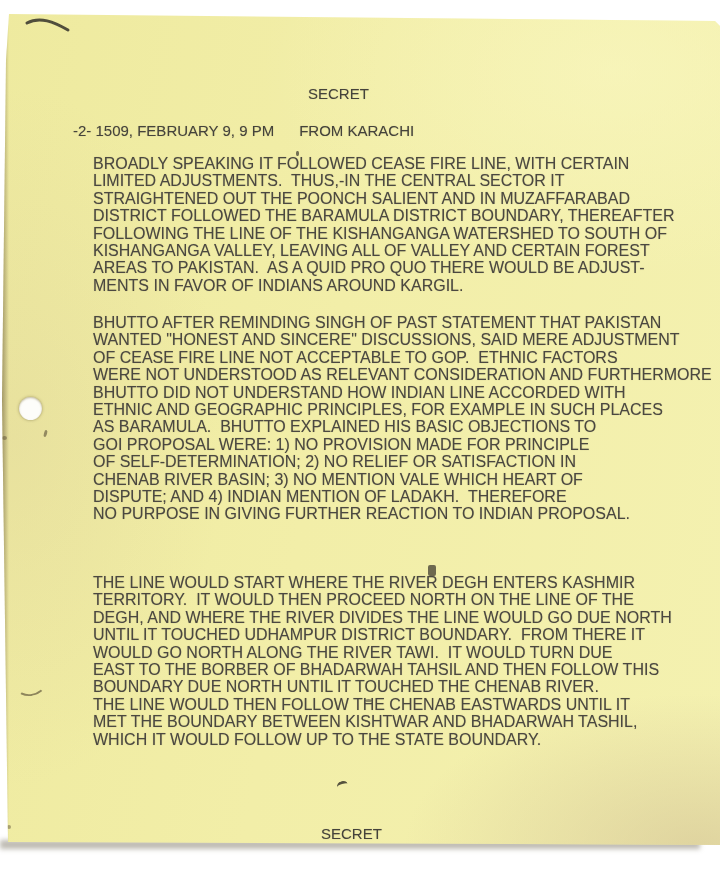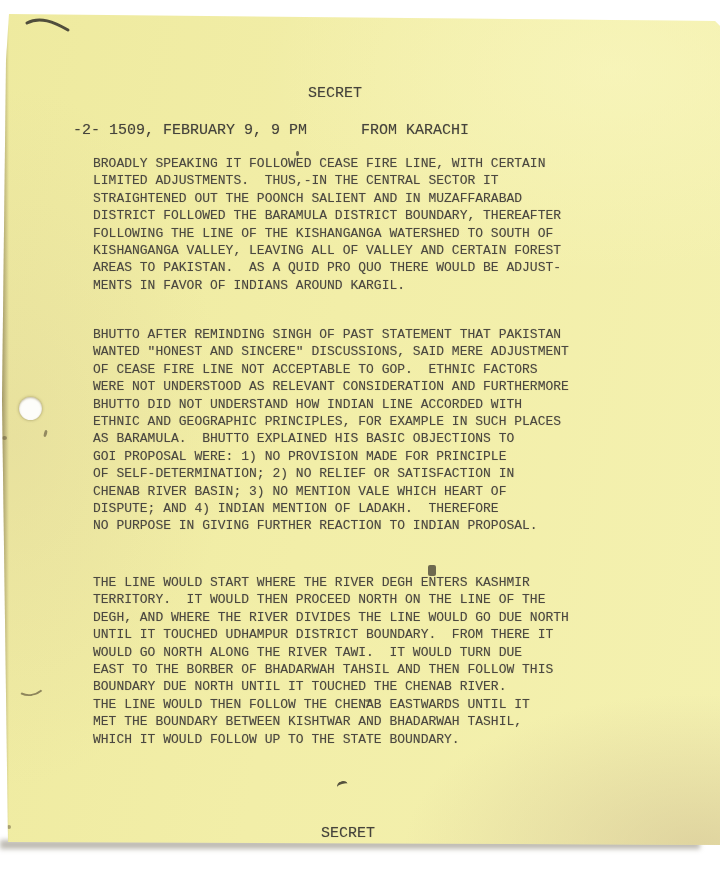--- a/index.html
+++ b/index.html
@@ -8,27 +8,27 @@
     background:rgba(110,105,85,.45);filter:blur(2.5px);}
   .paper{position:absolute;inset:0;
     clip-path:polygon(9px 14px,715px 21px,720px 26px,720px 845px,8px 842px,2px 400px,6px 60px);
     background:
       radial-gradient(420px 220px at 97% 97%, rgba(206,188,146,.55), rgba(206,188,146,0) 70%),
       radial-gradient(500px 300px at 85% 8%, rgba(250,248,195,.55), rgba(250,248,195,0) 70%),
       radial-gradient(300px 500px at 2% 50%, rgba(216,202,150,.30), rgba(216,202,150,0) 70%),
       linear-gradient(100deg,#eeea9f 0%,#f2eea8 45%,#f4f1b0 100%);}
   .left-edge-shade{position:absolute;left:0;top:12px;bottom:26px;width:9px;
     background:linear-gradient(to right,rgba(70,55,30,.55),rgba(70,55,30,0));}
-  .typed{position:absolute;font-family:Liberation Mono, monospace;color:#4b4840;
+  .typed{position:absolute;font-family:Liberation Sans, sans-serif;color:#4b4840;
     white-space:pre;text-shadow:0 0 1px rgba(75,72,64,.35);}
   .cls{font-size:15px;line-height:18px;color:#45433b;}
   .secret-top{left:308px;top:85px;}
   .header-line{left:73px;top:122px;font-size:15px;line-height:18px;color:#45433b;}
-  .body-text{left:93px;font-size:13px;line-height:17.4px;}
-  .p1{top:155px}.p2{top:326px}.p3{top:545px}.p4{top:574px}.p5{top:790px}
+  .body-text{left:93px;font-size:16px;line-height:17.4px;}
+  .p1{top:155px}.p2{top:314px}.p3{top:545px}.p4{top:574px}.p5{top:790px}
   .secret-bottom{left:321px;top:825px;}
   .punch-hole{position:absolute;left:19px;top:397px;width:23px;height:23px;border-radius:50%;
     background:#fdfdfa;box-shadow:0 0 3px rgba(150,140,90,.9), inset 0 1px 2px rgba(160,150,110,.6);}
   .crescent{position:absolute;left:16px;top:676px;width:25px;height:16px;
     border:2px solid transparent;border-bottom-color:rgba(110,100,68,.75);
     border-radius:50%;transform:rotate(-8deg);}
   .pen-stroke{position:absolute;left:20px;top:13px;}
   .smudge{position:absolute;left:337px;top:781px;width:11px;height:6px;
     border-top:3px solid rgba(45,43,35,.8);border-radius:50%;transform:rotate(-18deg);}
   .overstrike{position:absolute;left:428px;top:565px;width:8px;height:11px;

